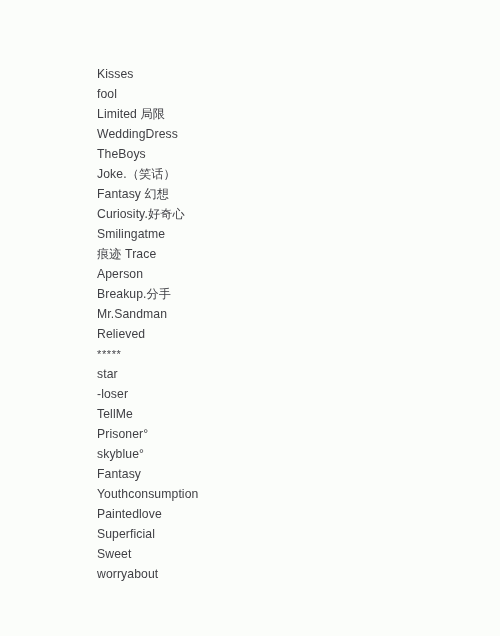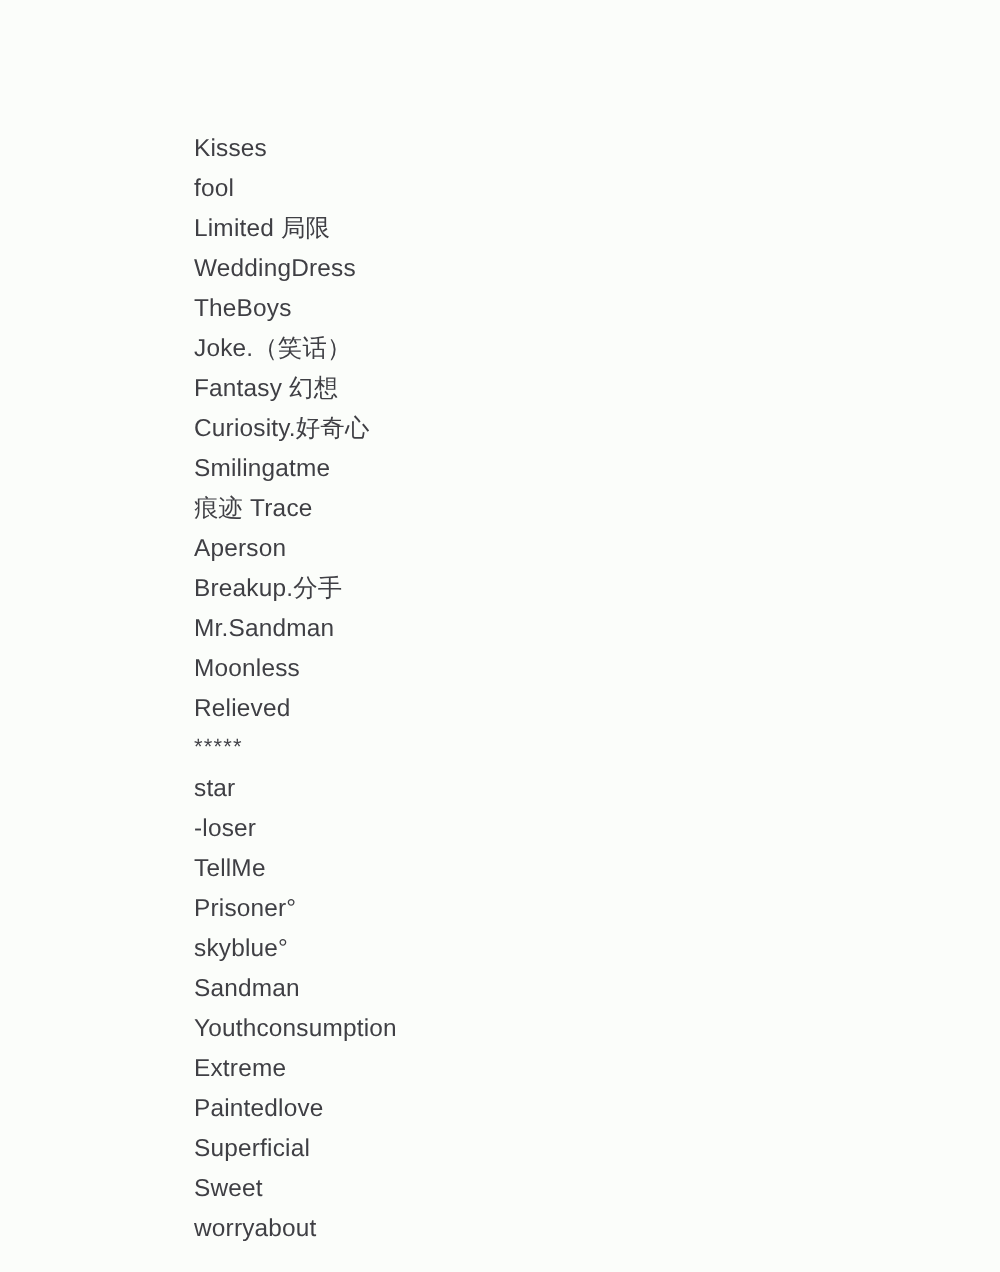--- a/index.html
+++ b/index.html
@@ -55,29 +55,27 @@
     <li>WeddingDress</li>
     <li>TheBoys</li>
     <li>Joke.（笑话）</li>
     <li>Fantasy 幻想</li>
     <li>Curiosity.好奇心</li>
     <li>Smilingatme</li>
     <li>痕迹 Trace</li>
     <li>Aperson</li>
     <li>Breakup.分手</li>
     <li>Mr.Sandman</li>
-    <li>Moonless</li>
     <li>Relieved</li>
     <li class="asterisks">*****</li>
     <li>star</li>
     <li>-loser</li>
     <li>TellMe</li>
     <li>Prisoner°</li>
     <li>skyblue°</li>
-    <li>Sandman</li>
+    <li>Fantasy</li>
     <li>Youthconsumption</li>
-    <li>Extreme</li>
     <li>Paintedlove</li>
     <li>Superficial</li>
     <li>Sweet</li>
     <li>worryabout</li>
   </ul>
 </div>
 
 </body></html>

